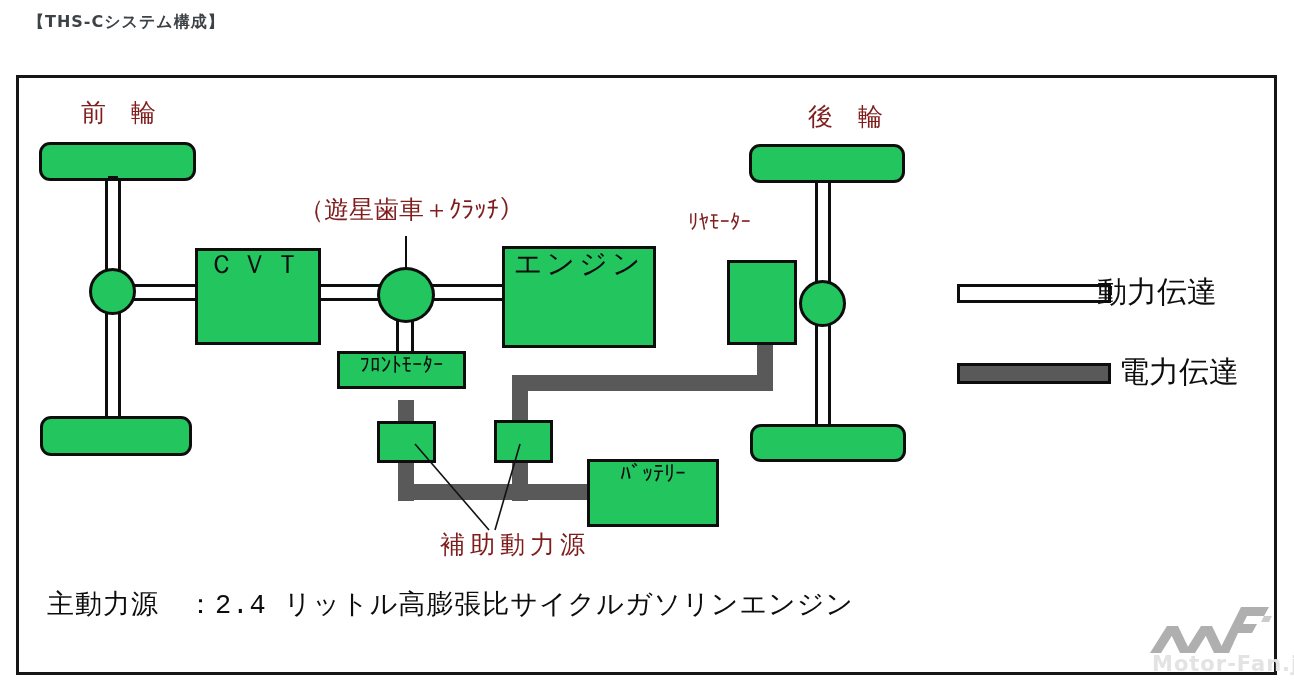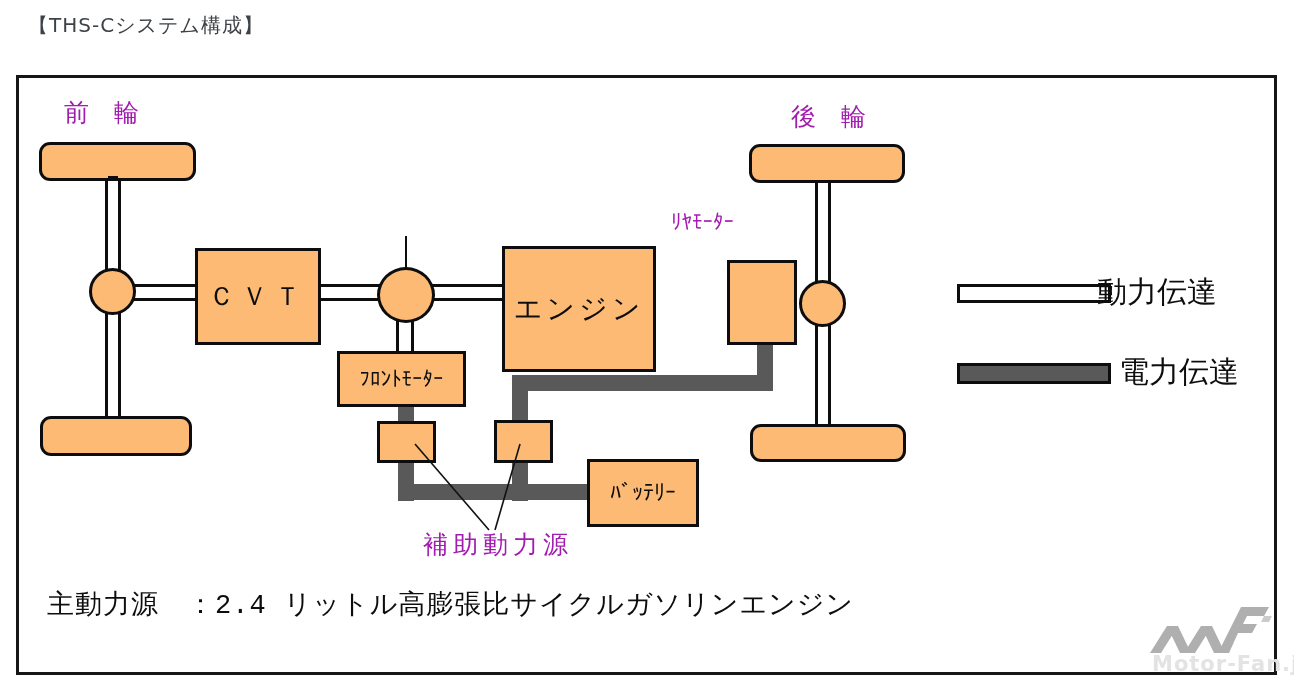--- a/index.html
+++ b/index.html
@@ -1,45 +1,45 @@
 <!DOCTYPE html>
 <html><head>
 <meta charset="utf-8">
 <style>
   html,body{margin:0;padding:0;background:#ffffff;width:1294px;height:692px;overflow:hidden;}
   *{box-sizing:border-box;}
   body{font-family:"DejaVu Sans","Liberation Sans",sans-serif;color:#0d0d0d;}
 
   .page-title{
     position:absolute;left:28px;top:12px;
-    font-size:20px;font-weight:normal;color:#3d4247;letter-spacing:1px;text-align:right;
+    font-size:16px;font-weight:bold;color:#3d4247;letter-spacing:1px;text-align:right;
   }
 
   .diagram{
     position:absolute;left:16px;top:75px;width:1261px;height:600px;
     border:3px solid #161616;background:#ffffff;
   }
 
   
   .box{
-    position:absolute;background:#fdba74;border:3px solid #0d0d0d;
-    display:flex;align-items:center;justify-content:center;z-index:2;
+    position:absolute;background:#22c55e;border:3px solid #0d0d0d;
+    display:flex;align-items:flex-start;justify-content:center;z-index:2;
     text-align:center;line-height:1.05;
   }
   .tire{border-radius:11px;}
   .circle{border-radius:50%;}
 
   
   .shaft-h{position:absolute;background:#ffffff;border-top:3px solid #0d0d0d;border-bottom:3px solid #0d0d0d;z-index:1;}
   .shaft-v{position:absolute;background:#ffffff;border-left:3px solid #0d0d0d;border-right:3px solid #0d0d0d;z-index:1;}
 
   
   .elec{position:absolute;background:#595959;z-index:1;}
 
-  .lbl{position:absolute;z-index:3;white-space:nowrap;color:#a21caf;}
+  .lbl{position:absolute;z-index:3;white-space:nowrap;color:#7f1d1d;margin-left:17px;}
   .f25{font-size:25px;}
   .f21{font-size:21px;}
 
   .legend-swatch{position:absolute;border:3px solid #0d0d0d;z-index:2;}
   .legend-text{position:absolute;font-size:30px;z-index:3;white-space:nowrap;}
 
   .note{position:absolute;font-size:27px;z-index:3;white-space:nowrap;letter-spacing:1px;}
 
   .tick{position:absolute;background:#0d0d0d;z-index:3;}
 
@@ -78,33 +78,34 @@
   <div class="elec" style="left:493px;top:297px;width:16px;height:48px;"></div>
   <div class="elec" style="left:493px;top:297px;width:261px;height:16px;"></div>
   <div class="elec" style="left:738px;top:264px;width:16px;height:42px;"></div>
 
   <div class="box" style="left:176px;top:170px;width:126px;height:97px;font-size:26px;letter-spacing:7px;">
     <span>ＣＶＴ</span>
   </div>
 
   <div class="box circle" style="left:358px;top:189px;width:58px;height:56px;"></div>
   <div class="tick" style="left:386px;top:158px;width:2px;height:34px;"></div>
+  <div class="lbl f25" style="left:263px;top:115px;">（遊星歯車＋ｸﾗｯﾁ）</div>
 
-  <div class="box" style="left:483px;top:168px;width:154px;height:126px;font-size:28px;letter-spacing:4px;">
+  <div class="box" style="left:483px;top:168px;width:154px;height:102px;font-size:28px;letter-spacing:4px;">
     <span>エンジン</span>
   </div>
 
-  <div class="box" style="left:318px;top:273px;width:129px;height:56px;font-size:21px;">
+  <div class="box" style="left:318px;top:273px;width:129px;height:38px;font-size:21px;">
     <span>ﾌﾛﾝﾄﾓｰﾀｰ</span>
   </div>
 
   <div class="box" style="left:358px;top:343px;width:59px;height:42px;"></div>
   <div class="box" style="left:475px;top:342px;width:59px;height:43px;"></div>
 
-  <div class="box" style="left:568px;top:381px;width:112px;height:68px;font-size:22px;">
+  <div class="box" style="left:568px;top:381px;width:132px;height:68px;font-size:22px;">
     <span>ﾊﾞｯﾃﾘｰ</span>
   </div>
 
   <div class="lbl" style="left:404px;top:450px;font-size:25px;letter-spacing:5px;">補助動力源</div>
   <svg class="overlay">
     <line x1="470" y1="452" x2="396" y2="366" stroke="#111111" stroke-width="1.6"></line>
     <line x1="476" y1="452" x2="501" y2="366" stroke="#111111" stroke-width="1.6"></line>
   </svg>
 
   <div class="lbl f25" style="left:772px;top:22px;text-align:right;">後　輪</div>

